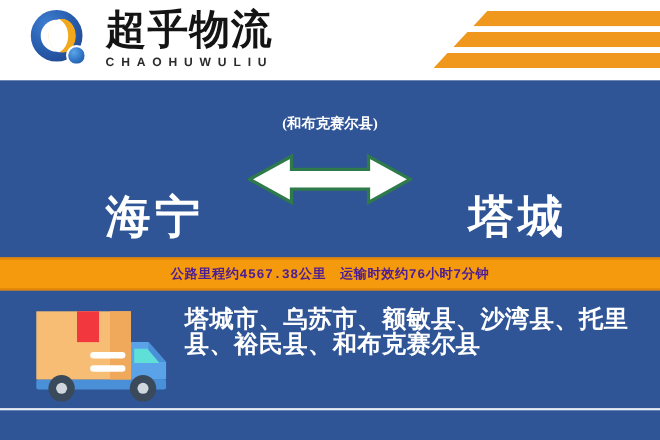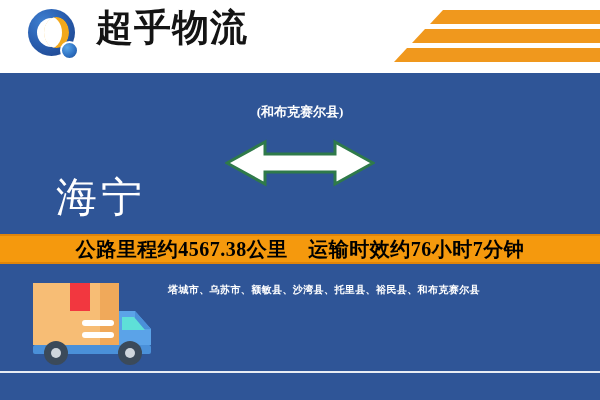--- a/index.html
+++ b/index.html
@@ -147,24 +147,25 @@
     top: 73px;
     width: 600px;
     height: 159px;
   }
   .city {
     position: absolute;
     top: 124px;
     transform: translateY(-50%);
     font-family: "Liberation Serif", "DejaVu Serif", serif;
     font-size: 41px;
-    font-weight: normal;
+    font-weight: bold;
     color: #ffffff;
     letter-spacing: 4px;
     white-space: nowrap;
+    margin-left: 40px;
   }
   .city-origin { left: 56px; }
   .city-dest   { left: 386px; }
 
   .arrow-group {
     position: absolute;
     left: 225px;
     top: 30px;
     width: 150px;
     height: 118px;
@@ -196,24 +197,24 @@
     height: 30px;
     background: #f5990d;
     border-top: 2px solid #e0850a;
     border-bottom: 2px solid #e0850a;
     box-sizing: border-box;
     display: flex;
     align-items: center;
     justify-content: center;
   }
   .info-text {
-    font-family: Liberation Serif, serif;
-    font-size: 20px;
-    font-weight: bold;
-    color: #000000;
+    font-family: Liberation Mono, monospace;
+    font-size: 12px;
+    font-weight: bold;
+    color: #4c1d95;
     letter-spacing: 0.5px;
     white-space: nowrap;
   }
 
   
   .coverage {
     position: absolute;
     left: 0;
     top: 266px;
     width: 600px;
@@ -223,21 +224,21 @@
     position: absolute;
     left: 30px;
     top: 11px;
   }
   .coverage-text {
     position: absolute;
     left: 168px;
     top: 12px;
     width: 415px;
     font-family: "Liberation Serif", "DejaVu Serif", serif;
-    font-size: 10px;
+    font-size: 22px;
     font-weight: bold;
     color: #ffffff;
     line-height: 23px;
     letter-spacing: 0.4px;
   }
   .divider {
     position: absolute;
     left: 0;
     top: 105px;
     width: 600px;
@@ -254,20 +255,21 @@
 
     <div class="logo-mark">
       <div class="logo-ring"></div>
       <div class="logo-hole"></div>
       <div class="logo-crescent"></div>
       <div class="logo-dot"></div>
     </div>
 
     <div class="brand-block">
       <div class="brand-cn">超乎物流</div>
+      <div class="brand-en">CHAOHUWULIU</div>
     </div>
 
     <div class="stripes">
       <div class="stripe s1"></div>
       <div class="stripe s2"></div>
       <div class="stripe s3"></div>
     </div>
 
   </div>
 
@@ -279,20 +281,21 @@
 
       <div class="arrow-caption top">(和布克赛尔县)</div>
 
       <svg class="arrow-svg" width="150" height="60" viewBox="0 0 150 60">
         <polygon points="2,34 40,13 40,25 110,25 110,13 148,34 110,55 110,43 40,43 40,55" fill="#ffffff" stroke="#2f7a4a" stroke-width="3" stroke-linejoin="miter"></polygon>
       </svg>
 
 
     </div>
 
+    <div class="city city-dest">塔城</div>
 
   </div>
 
   <div class="info-bar">
     <span class="info-text">公路里程约4567.38公里　运输时效约76小时7分钟</span>
   </div>
 
   <div class="coverage">
 
     <svg class="truck" width="130" height="92" viewBox="0 0 130 92">

